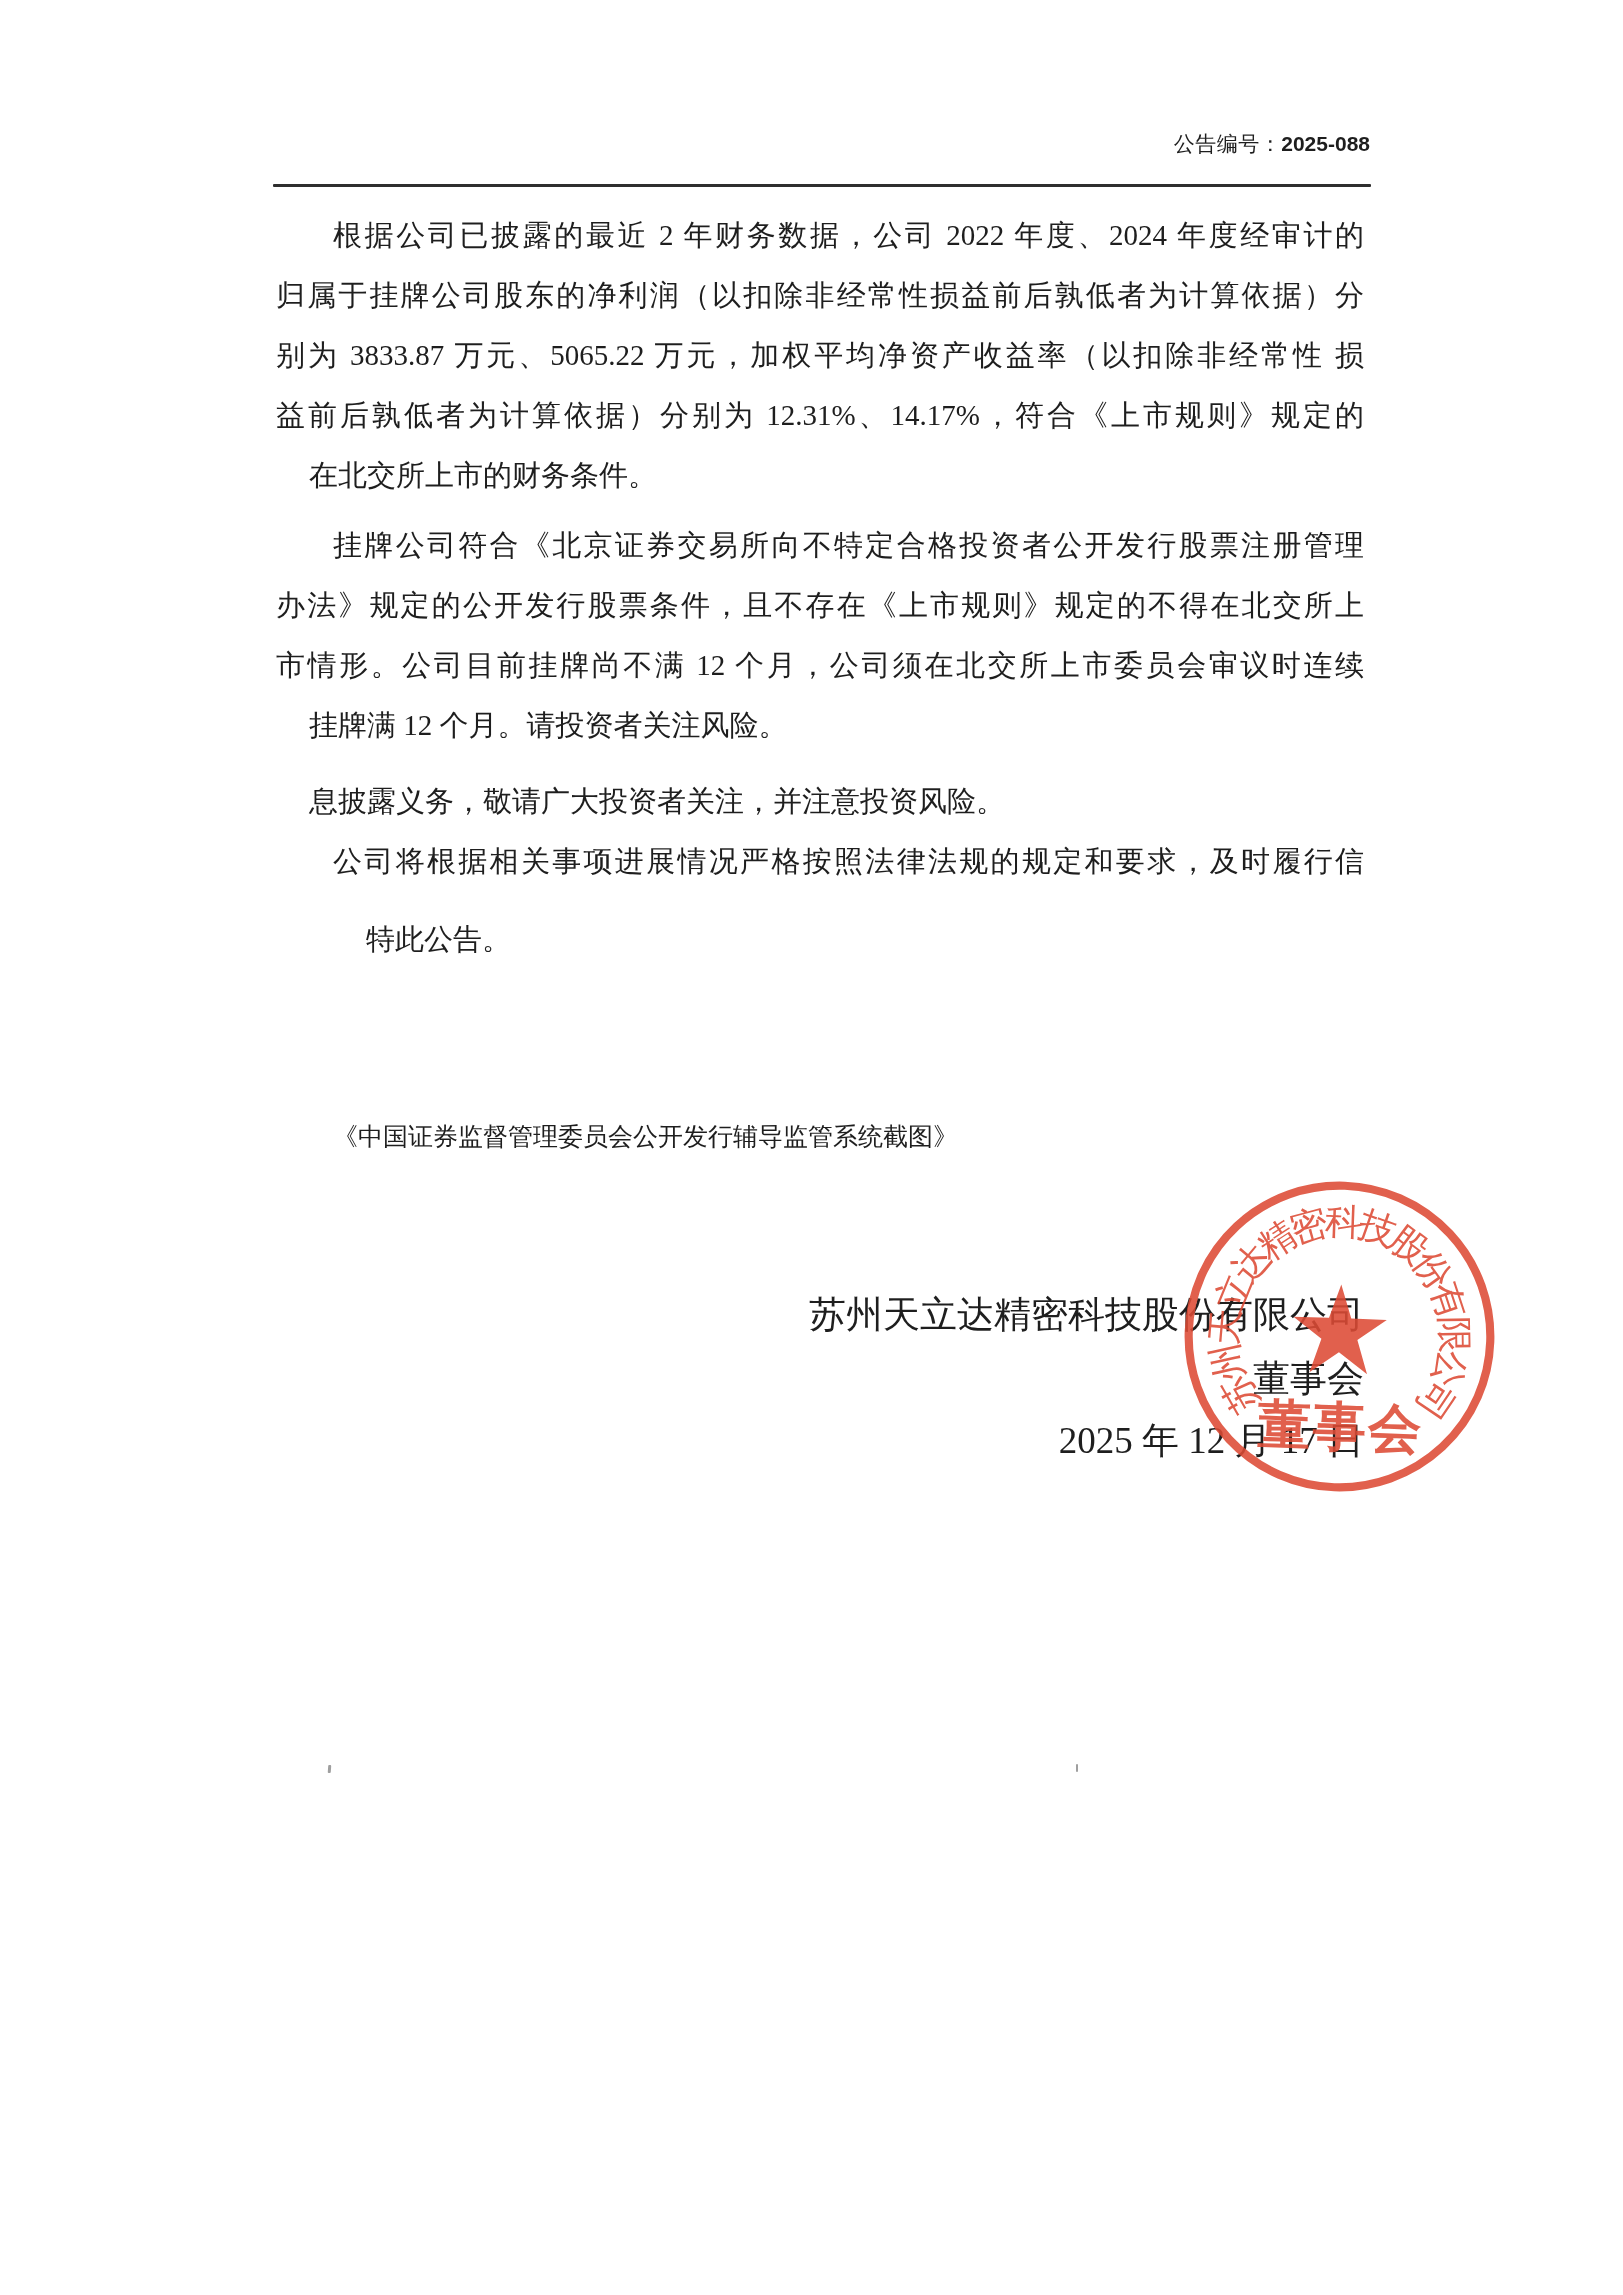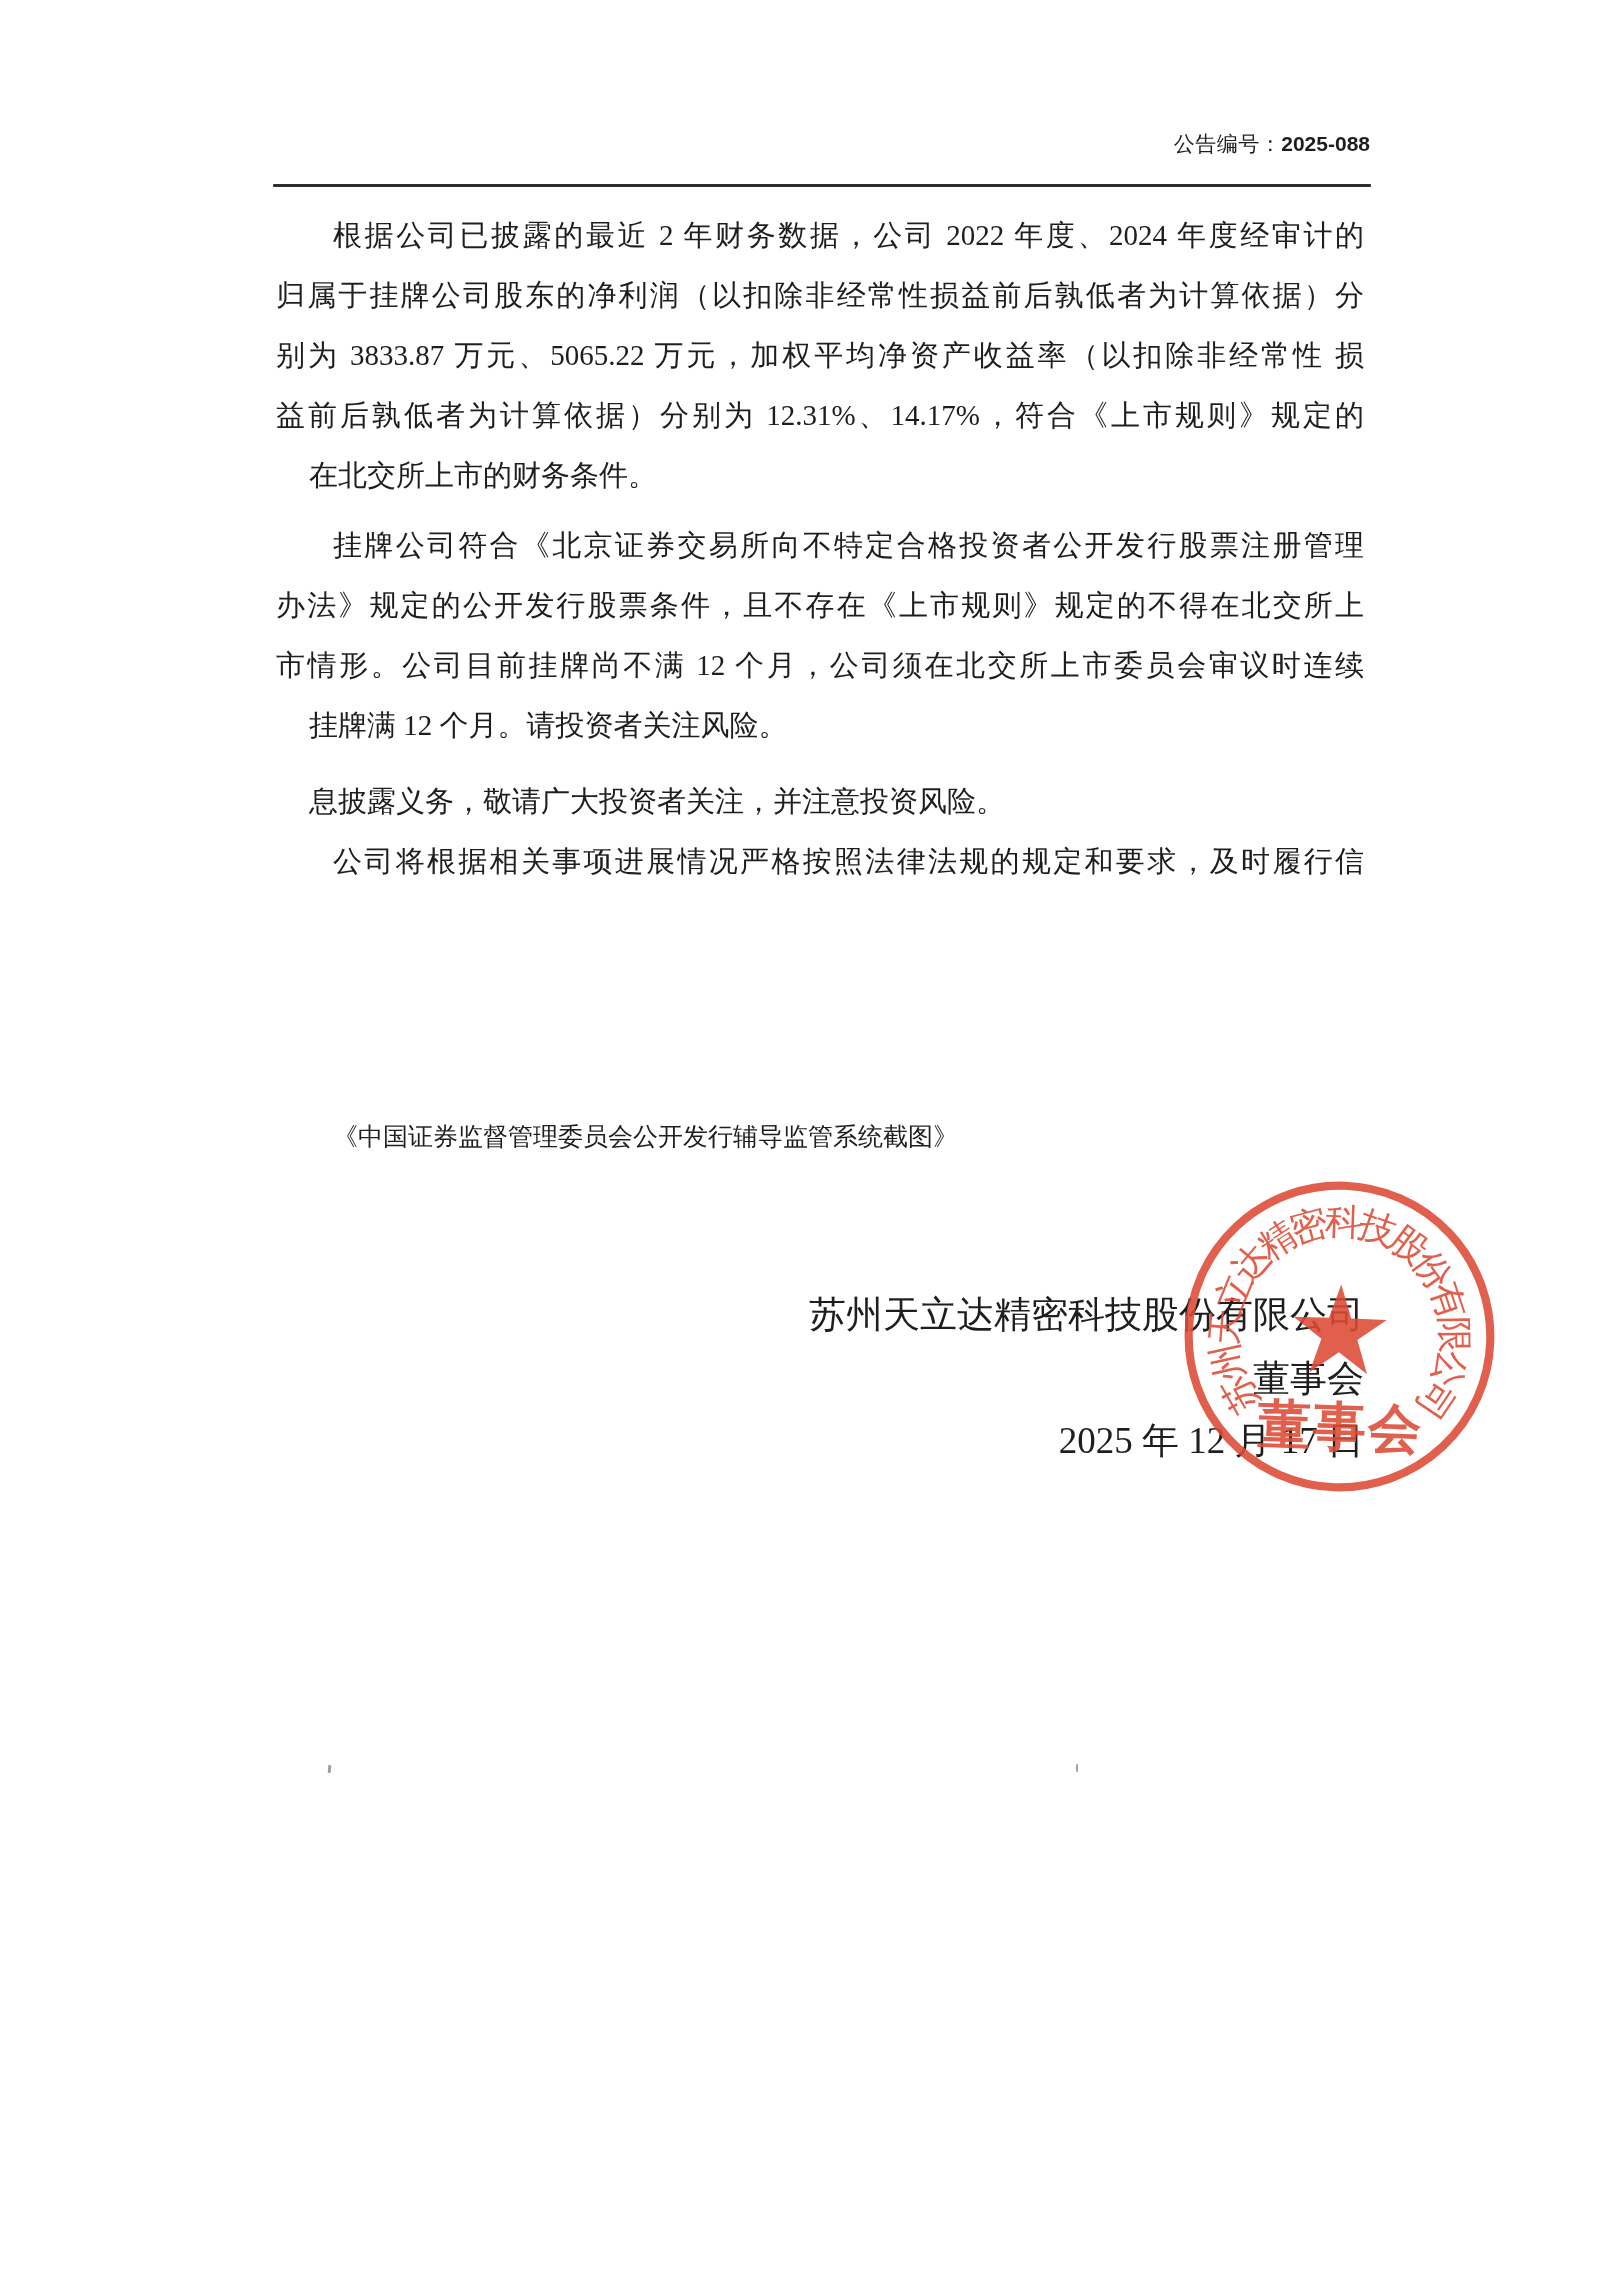--- a/index.html
+++ b/index.html
@@ -76,20 +76,23 @@
     <div class="line">办法》规定的公开发行股票条件，且不存在《上市规则》规定的不得在北交所上</div>
     <div class="line">市情形。公司目前挂牌尚不满 12 个月，公司须在北交所上市委员会审议时连续</div>
     <div class="line last">挂牌满 12 个月。请投资者关注风险。</div>
   </div>
 
   <div class="tblock" style="top:771px">
     <div class="line last">息披露义务，敬请广大投资者关注，并注意投资风险。</div>
     <div class="line ind">公司将根据相关事项进展情况严格按照法律法规的规定和要求，及时履行信</div>
   </div>
 
+  <div class="tblock" style="top:909px">
+    <div class="line last ind">特此公告。</div>
+  </div>
 
 
   <div class="docitem">《中国证券监督管理委员会公开发行辅导监管系统截图》</div>
 
   <div class="sig company">苏州天立达精密科技股份有限公司</div>
   <div class="sig signer">董事会</div>
   <div class="sig date">2025 年 12 月 17 日</div>
 
   <svg class="seal" viewBox="-310 -310 620 620" xmlns="http://www.w3.org/2000/svg">
     <circle r="295" fill="none" stroke-width="16" stroke="#dd4b35"></circle>

